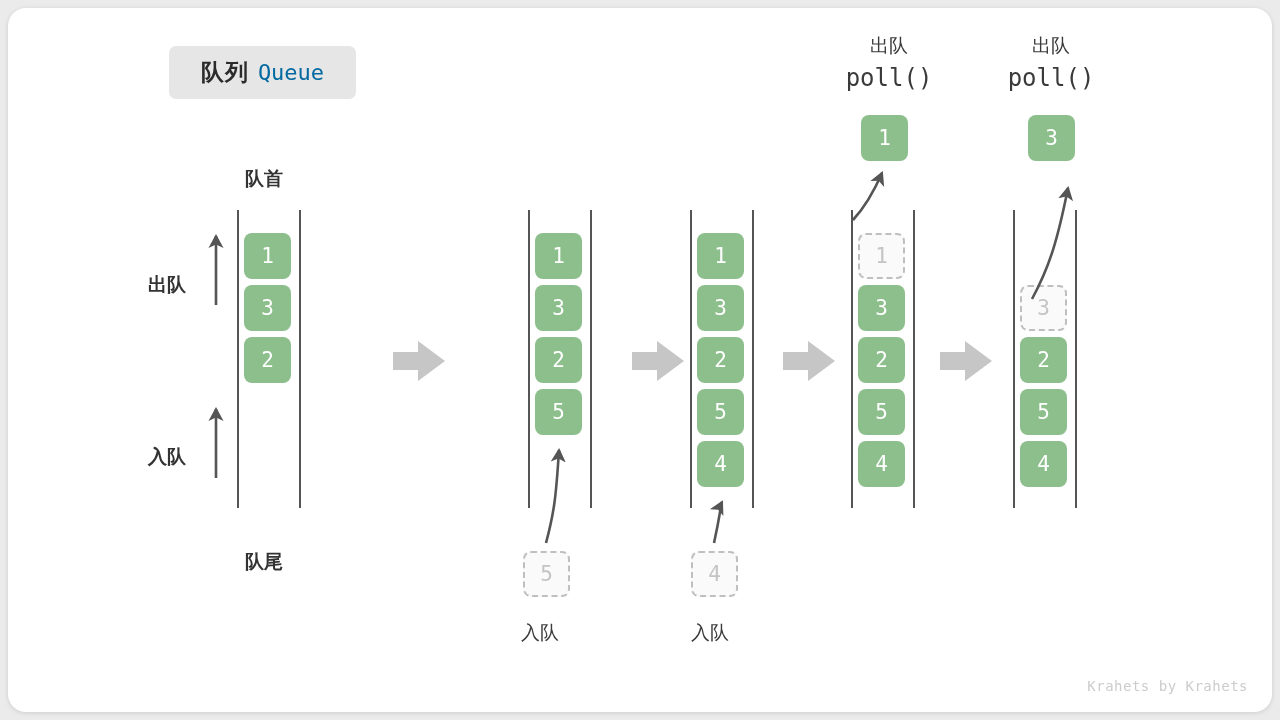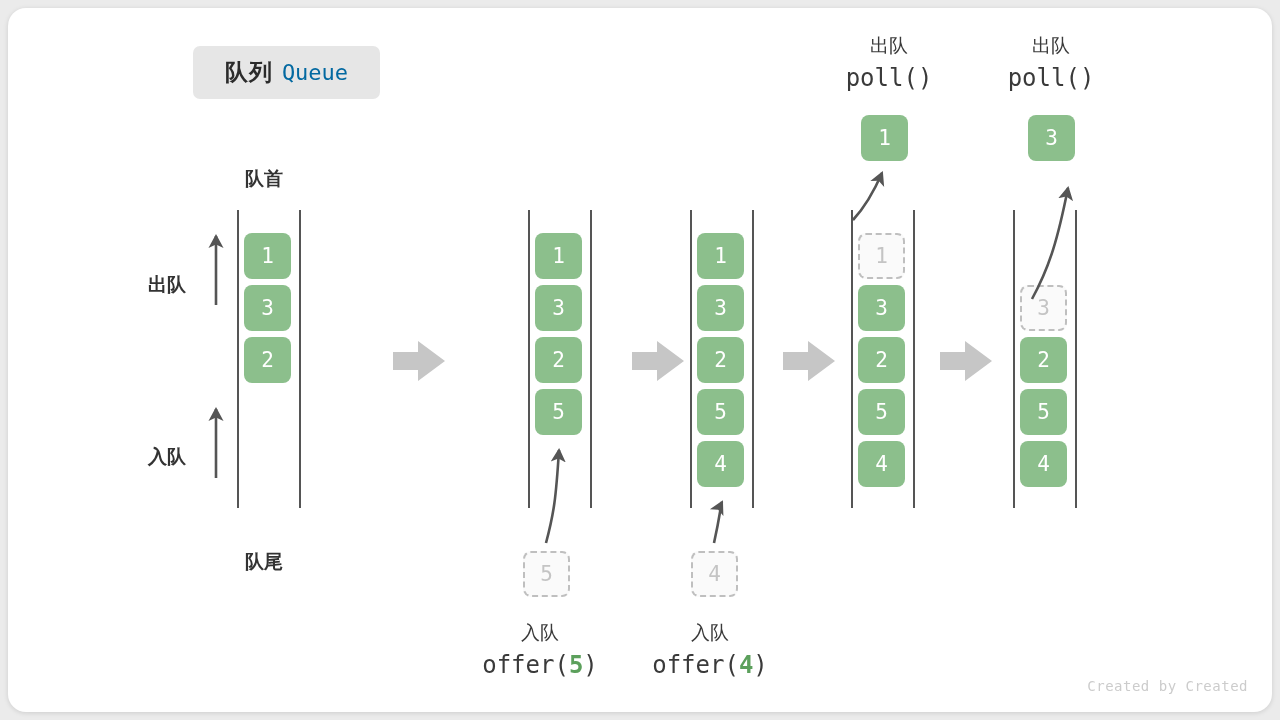--- a/index.html
+++ b/index.html
@@ -19,21 +19,20 @@
   }
   .stage{position:absolute;left:0;top:0;width:1264px;height:704px;}
 
   
   .title-pill{
     position:absolute;left:161px;top:38px;
     width:187px;height:53px;
     background:#e6e6e6;border-radius:7px;
     display:flex;align-items:center;justify-content:center;
     gap:9px;
-    margin-left:24px;
   }
   .title-cn{font-size:23px;font-weight:bold;color:#2b2b2b;letter-spacing:1px;}
   .title-en{font-size:22px;color:#0369a1;font-family:"DejaVu Sans Mono","Liberation Mono",monospace;}
 
   
   .cap{position:absolute;font-size:19px;font-weight:bold;color:#333;white-space:nowrap;}
   .toplab{position:absolute;text-align:center;white-space:nowrap;line-height:1.55;}
   .toplab .l1{font-size:19px;color:#3a3a3a;font-family:"Liberation Sans",sans-serif;}
   .toplab .l2{font-size:24px;color:#3a3a3a;font-family:"DejaVu Sans Mono","Liberation Mono",monospace;}
   .toplab .g{color:#5ca05c;font-weight:bold;}
@@ -86,25 +85,23 @@
     <div class="l1">出队</div>
     <div class="l2">poll()</div>
   </div>
   <div class="toplab" style="left:968px;top:23px;width:150px;">
     <div class="l1">出队</div>
     <div class="l2">poll()</div>
   </div>
 
   <div class="toplab" style="left:432px;top:610px;width:200px;">
     <div class="l1">入队</div>
-    <div class="l2"><span>offer(</span><span class="g">5</span><span>)</span></div>
   </div>
   <div class="toplab" style="left:602px;top:610px;width:200px;">
     <div class="l1">入队</div>
-    <div class="l2"><span>offer(</span><span class="g">4</span><span>)</span></div>
   </div>
 
   <div class="rail" style="left:229px;top:202px;height:298px;"></div>
   <div class="rail" style="left:291px;top:202px;height:298px;"></div>
   <div class="cell filled" style="left:236px;top:225px;">1</div>
   <div class="cell filled" style="left:236px;top:277px;">3</div>
   <div class="cell filled" style="left:236px;top:329px;">2</div>
 
   <div class="rail" style="left:520px;top:202px;height:298px;"></div>
   <div class="rail" style="left:582px;top:202px;height:298px;"></div>
@@ -163,16 +160,16 @@
     </g>
 
     <g fill="#c6c6c6">
       <path d="M385,344 L410,344 L410,333 L437,353 L410,373 L410,362 L385,362 Z"></path>
       <path d="M624,344 L649,344 L649,333 L676,353 L649,373 L649,362 L624,362 Z"></path>
       <path d="M775,344 L800,344 L800,333 L827,353 L800,373 L800,362 L775,362 Z"></path>
       <path d="M932,344 L957,344 L957,333 L984,353 L957,373 L957,362 L932,362 Z"></path>
     </g>
   </svg>
 
-  <div class="credit">Created by Created</div>
+  <div class="credit">Krahets by Krahets</div>
 
  </div>
 </div>
 
 </body></html>

